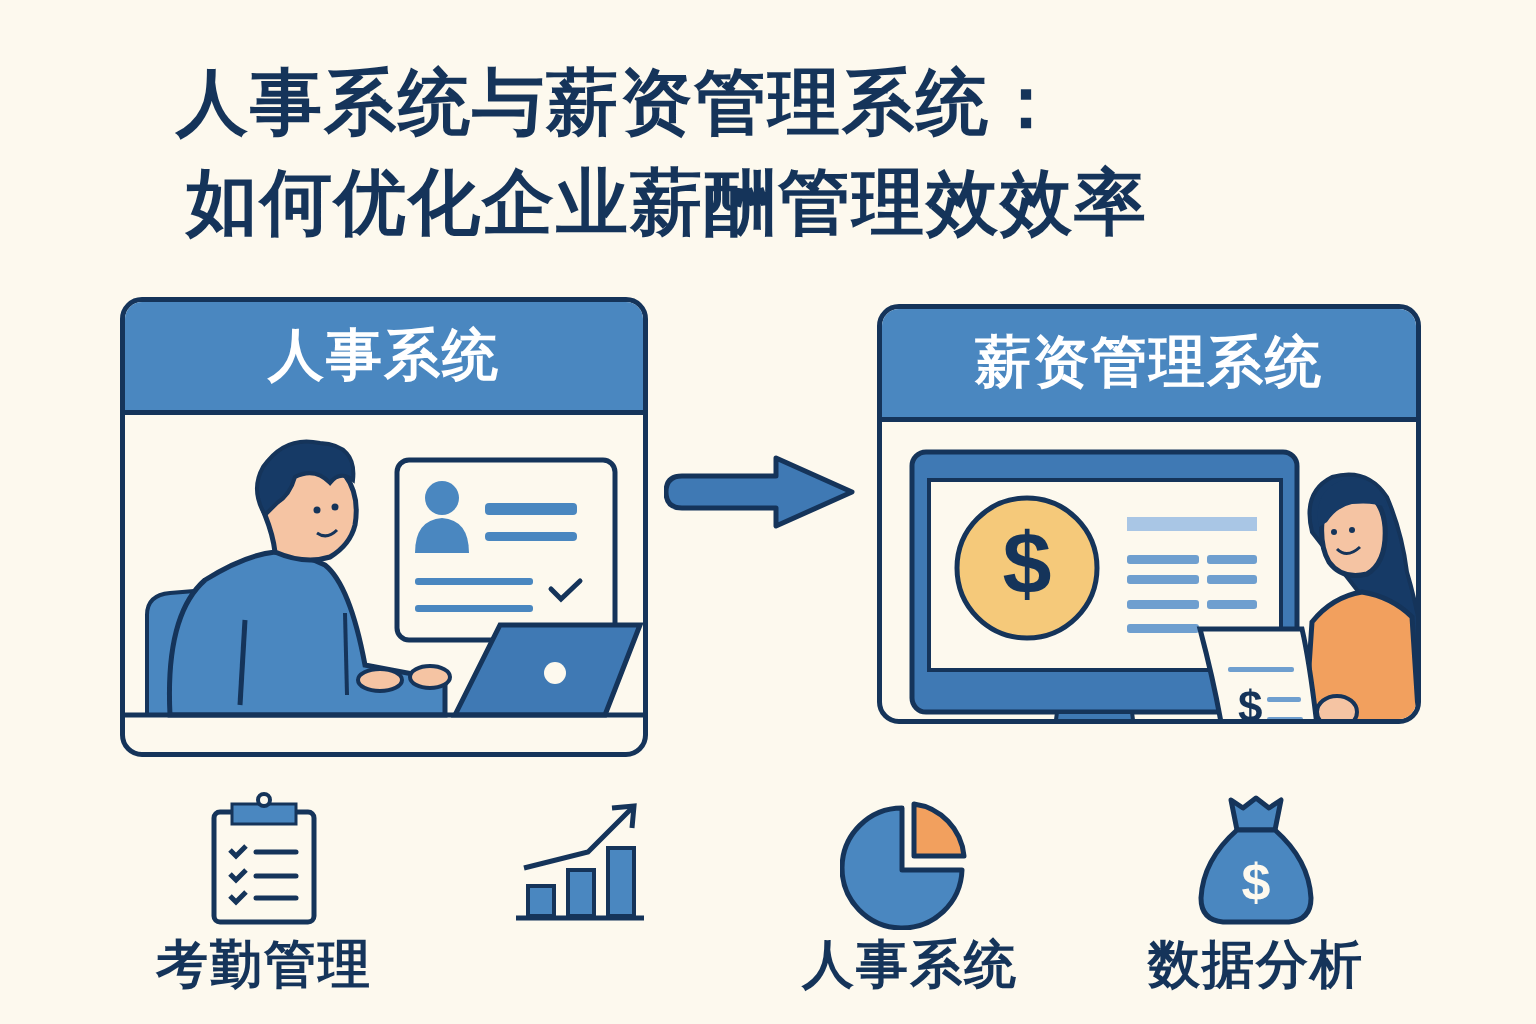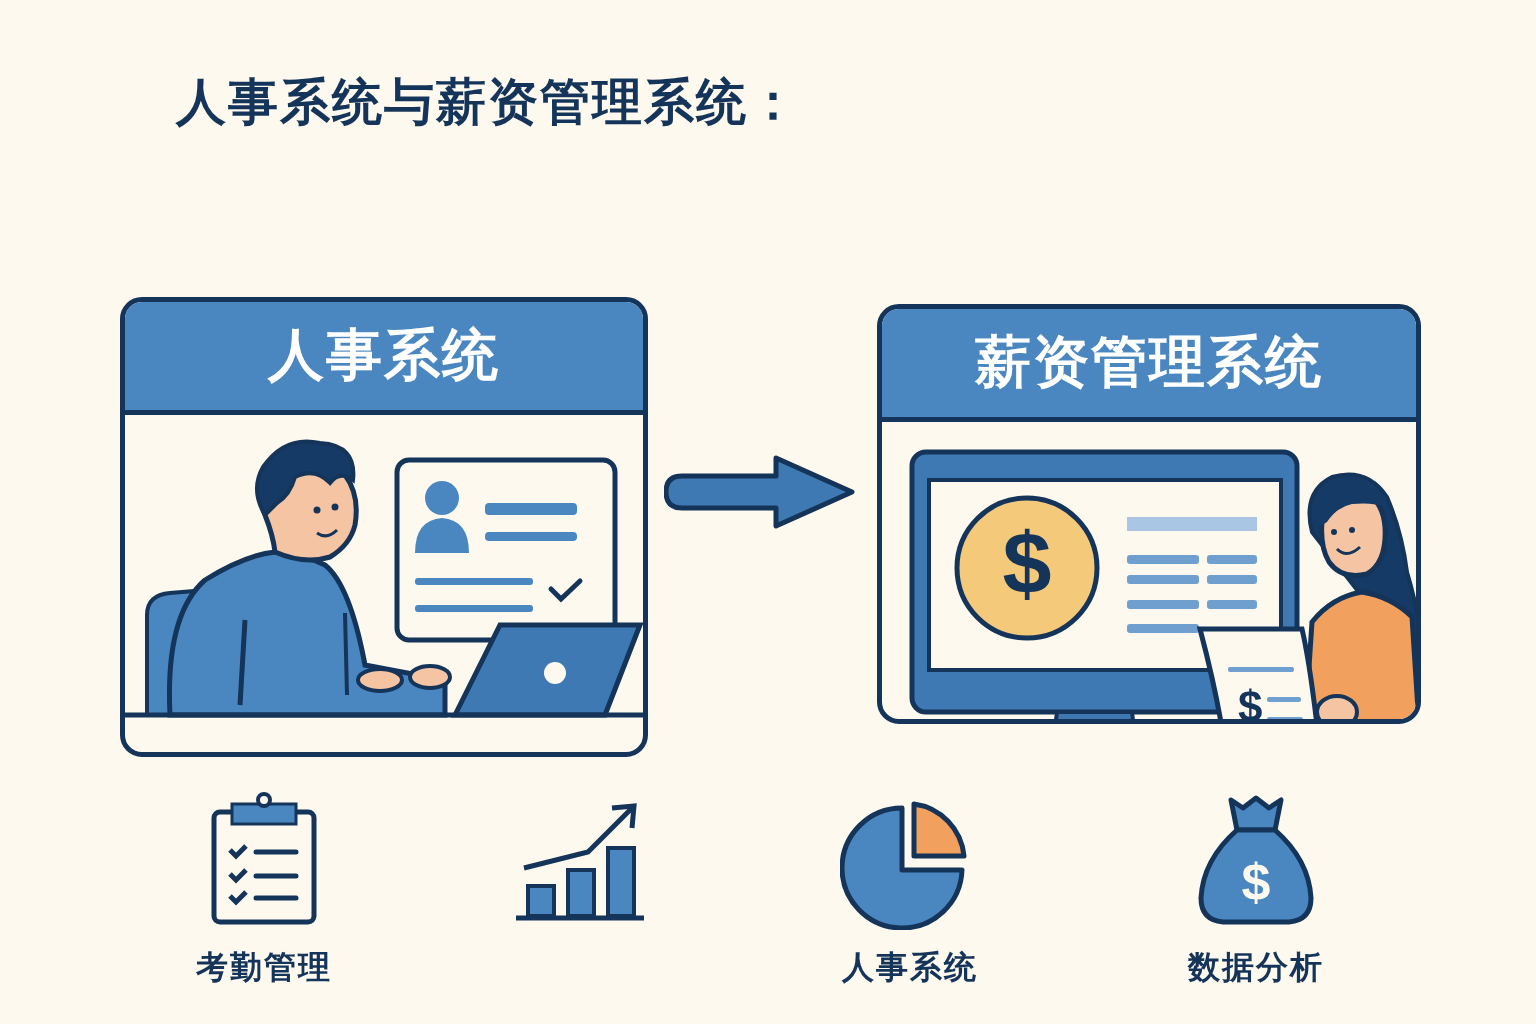--- a/index.html
+++ b/index.html
@@ -5,50 +5,51 @@
   html, body { margin:0; padding:0; }
   body {
     width:1536px; height:1024px; overflow:hidden;
     background:#fdf9ee;
     font-family:"DejaVu Sans","Liberation Sans",sans-serif;
     position:relative;
   }
   .title {
     position:absolute; left:176px; top:52px;
     color:#15345a; font-weight:900;
-    font-size:50px; line-height:100px; letter-spacing:2px;
+    font-size:72px; line-height:100px; letter-spacing:2px;
     margin:0;
   }
   .title span { display:block; }
   .title .l2 { margin-left:10px; }
   .panel {
     position:absolute; border:5px solid #15345a; border-radius:22px;
     background:#fdf9ee; overflow:hidden; box-sizing:border-box;
   }
   .panel-left { left:120px; top:297px; width:528px; height:460px; }
   .panel-right { left:877px; top:304px; width:544px; height:420px; }
   .panel-header {
     height:108px; background:#4a87c0; border-bottom:5px solid #15345a;
     display:flex; align-items:center; justify-content:center;
     color:#fff; font-size:56px; font-weight:700; letter-spacing:2px;
   }
   .panel svg.scene { position:absolute; left:0; top:113px; }
   .arrow { position:absolute; left:664px; top:452px; }
   .feature { position:absolute; top:790px; width:240px; text-align:center; }
   .feature svg { display:block; margin:0 auto; }
   .feature .label {
-    color:#15345a; font-weight:900; font-size:32px; letter-spacing:2px;
-    margin-top:16px; display:block;
+    color:#15345a; font-weight:900; font-size:52px; letter-spacing:2px;
+    display:block;
   }
 </style>
 </head>
 <body>
 
 <h1 class="title">
   <span>人事系统与薪资管理系统：</span>
+  <span class="l2">如何优化企业薪酬管理效效率</span>
 </h1>
 
 <div class="panel panel-left">
   <div class="panel-header">人事系统</div>
   <svg class="scene" width="520" height="340" viewBox="0 0 520 340">
 
     <g>
       <rect x="272" y="45" width="218" height="180" rx="12" fill="#fdf9ee" stroke="#15345a" stroke-width="5"></rect>
       <circle cx="317" cy="83" r="17" fill="#4a87c0"></circle>
       <path d="M290 138 Q290 105 317 103 Q344 105 344 138 Z" fill="#4a87c0"></path>

